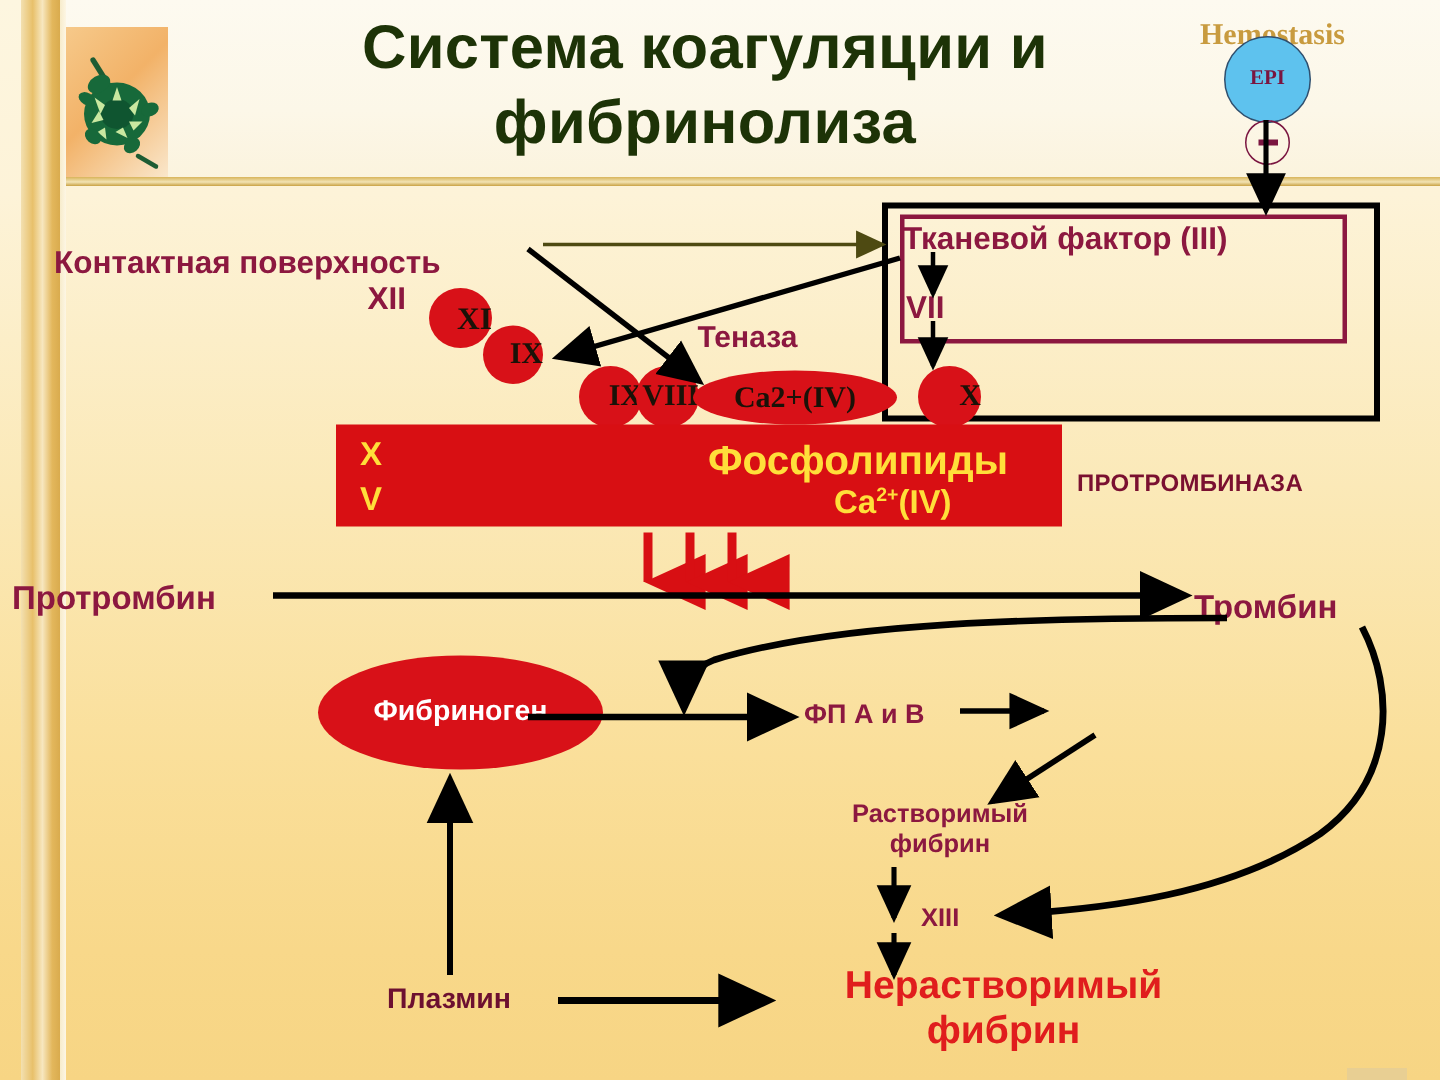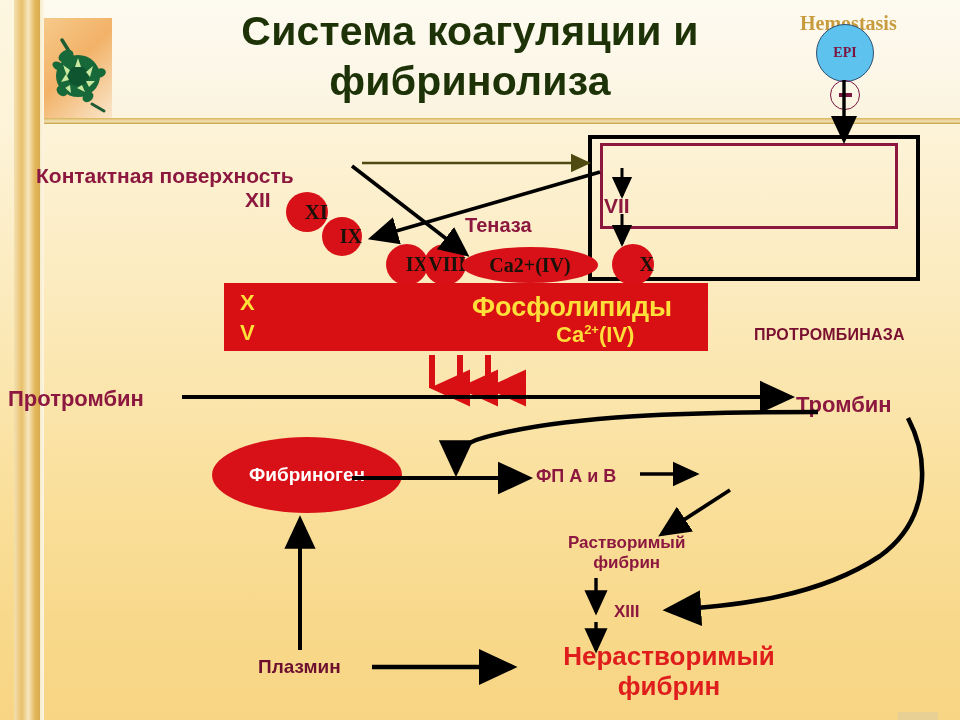--- a/index.html
+++ b/index.html
@@ -100,21 +100,21 @@
     color: #8c1840;
     font-weight: bold;
     white-space: pre-line;
     line-height: 1.15;
   }
   .lbl-contact { left: 36px; top: 152px; font-size: 21px; margin-top: 12px; }
   .lbl-xii     { left: 245px; top: 188px; font-size: 21px; }
   .lbl-tenase  { left: 465px; top: 214px; font-size: 20px; }
   .lbl-tf      { left: 602px; top: 148px; font-size: 21px; color:#8c1840; }
   .lbl-vii     { left: 604px; top: 194px; font-size: 21px; color:#8c1840; }
-  .lbl-ptase   { left: 718px; top: 326px; font-size: 16px; color:#7a1030; letter-spacing:0.2px;margin-left:36px;}
+  .lbl-ptase   { left: 718px; top: 314px; font-size: 16px; color:#7a1030; letter-spacing:0.2px;}
   .lbl-prothr  { left: 8px;  top: 386px; font-size: 22px; }
   .lbl-thromb  { left: 796px; top: 392px; font-size: 22px; }
   .lbl-fpab    { left: 536px; top: 466px; font-size: 18px; }
   .lbl-fmono   { left: 702px; top: 468px; font-size: 17px; }
   .lbl-solfib  { left: 568px; top: 533px; font-size: 17px; text-align:center; }
   .lbl-xiii    { left: 614px; top: 602px; font-size: 17px; }
   .lbl-plasmin { left: 258px; top: 656px; font-size: 19px; color:#6d1030;}
   .lbl-insolfib{ left: 524px; top: 642px; font-size: 26px; color:#e01d1d; text-align:center; width: 290px;}
 
   
@@ -230,20 +230,21 @@
   <div class="hemostasis-label">Hemostasis</div>
   <div class="epi-circle">
     <span>EPI</span>
   </div>
   <div class="minus-circle">
       <span></span>
     </div>
 
   <div class="tf-outer"></div>
   <div class="tf-inner"></div>
+  <div class="lbl lbl-tf">Тканевой фактор (III)</div>
   <div class="lbl lbl-vii">VII</div>
 
   <div class="lbl lbl-contact">Контактная поверхность</div>
   <div class="lbl lbl-xii">XII</div>
   <div class="lbl lbl-tenase">Теназа</div>
 
   <div class="fcirc" style="left:286px; top:192px; width:42px; height:40px; font-size:21px;">
     <span>XI</span>
   </div>
   <div class="fcirc" style="left:322px; top:217px; width:40px; height:39px; font-size:20px;">

